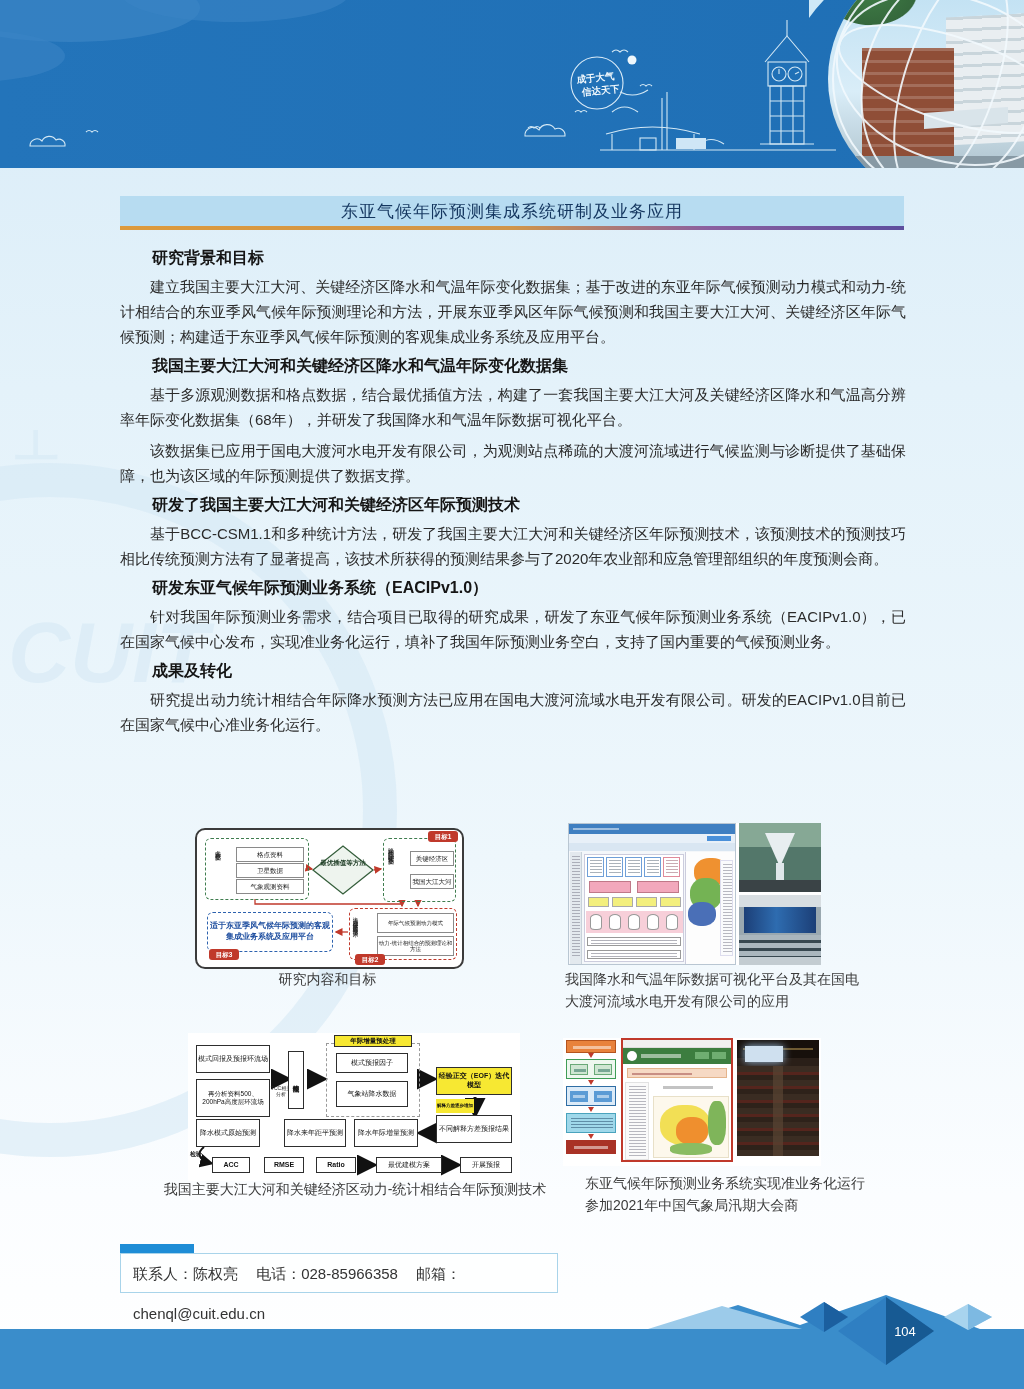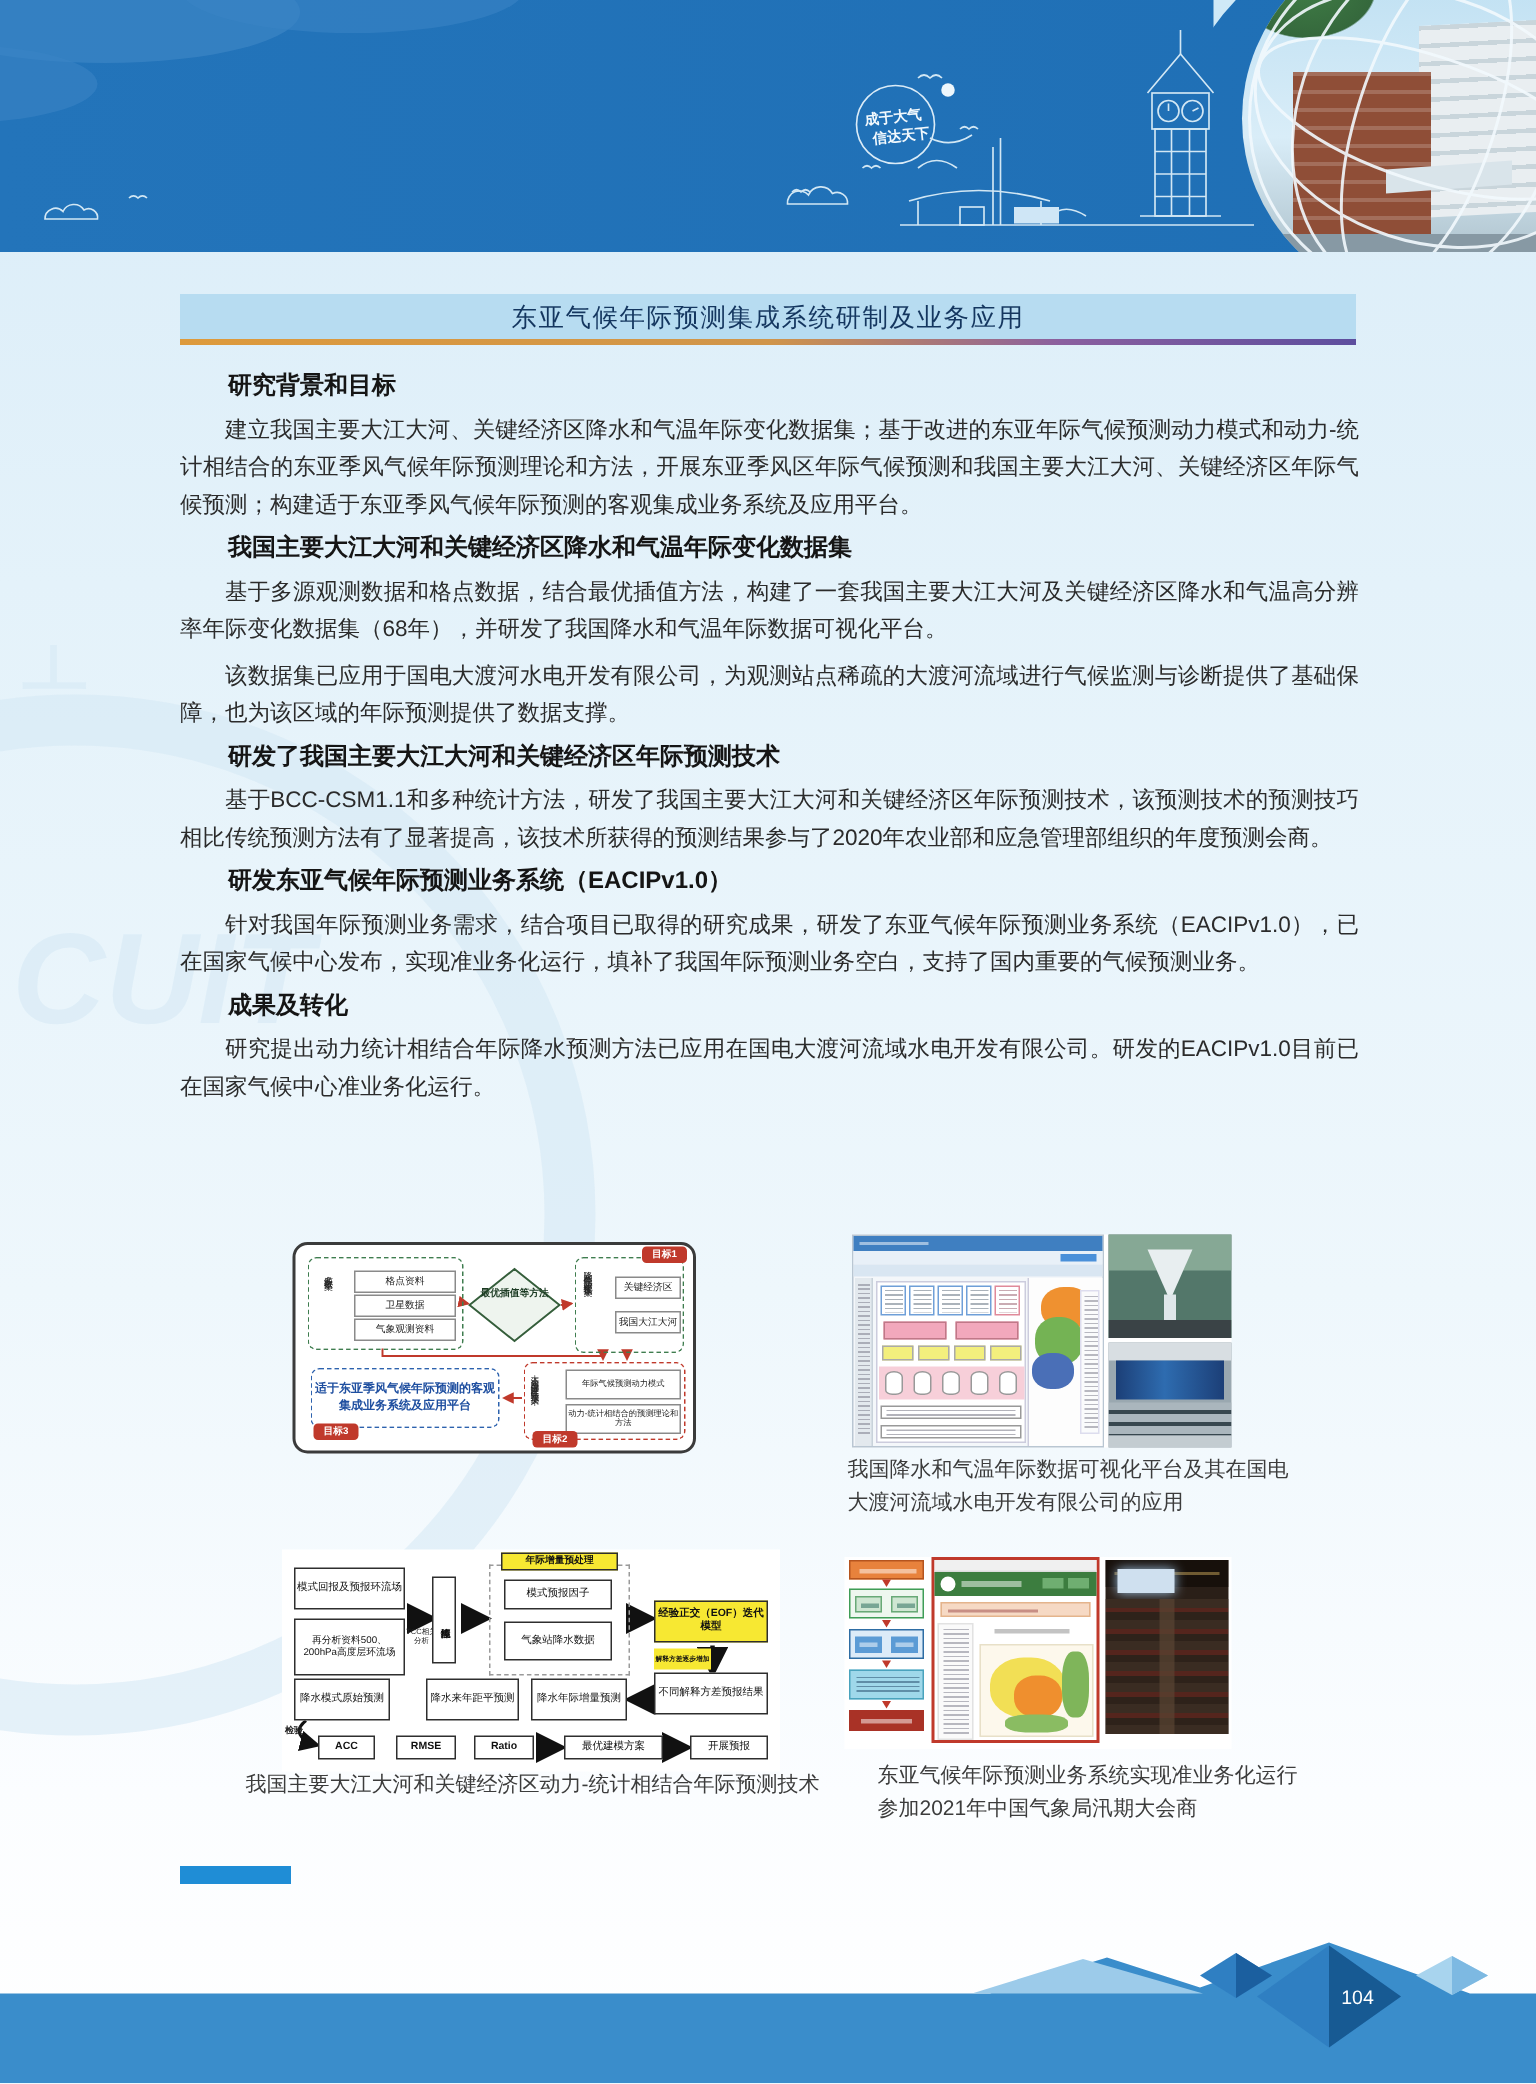--- a/index.html
+++ b/index.html
@@ -204,20 +204,21 @@
     <div class="tag" style="left:231px;top:1px">目标1</div>
     <div class="grp" style="left:152px;top:78px;width:106px;height:50px;border-color:#c0392b">
       <div class="vtext" style="position:absolute;left:2px;top:3px;height:44px;font-size:5.5px;line-height:7px">大江大河和关键经济区年际预测技术</div>
       <div class="bx" style="left:27px;top:4px;width:75px;height:18px;font-size:5.5px">年际气候预测动力模式</div>
       <div class="bx" style="left:27px;top:27px;width:75px;height:18px;font-size:5.5px">动力-统计相结合的预测理论和方法</div>
     </div>
     <div class="tag" style="left:158px;top:124px">目标2</div>
     <div class="blue">适于东亚季风气候年际预测的客观集成业务系统及应用平台</div>
     <div class="tag" style="left:12px;top:119px">目标3</div>
   </div>
+  <div class="cap" style="left:195px;top:968px;width:265px;text-align:center">研究内容和目标</div>
 
   <div class="card f2">
     <div style="left:0;top:0;width:168px;height:142px;border:1px solid #b9c6d2;background:#f4f7fa">
       <div style="left:0;top:0;width:166px;height:10px;background:#3f7fc1">
         <div class="hline" style="left:4px;top:4px;width:46px;height:2px;color:#fff"></div>
       </div>
       <div style="left:0;top:10px;width:166px;height:9px;background:#e8f0f8">
         <div style="left:138px;top:2px;width:24px;height:5px;background:#4a90d9"></div>
       </div>
       <div style="left:0;top:19px;width:166px;height:8px;background:#d9e6f2"></div>
@@ -392,20 +393,25 @@
       <div style="left:0;top:26px;width:82px;height:90px;background:repeating-linear-gradient(180deg,#3a2c22 0 6px,#55251d 6px 9px,#2e221a 9px 14px)"></div>
       <div style="left:36px;top:26px;width:10px;height:90px;background:#5a4433;opacity:.7"></div>
     </div>
   </div>
   <div class="cap" style="left:585px;top:1172px;width:320px">
     <div>东亚气候年际预测业务系统实现准业务化运行</div>
     <div>参加2021年中国气象局汛期大会商</div>
   </div>
 
   <div class="contact-tab"></div>
+  <div class="contact-box">
+    <span>联系人：陈权亮</span>
+    <span>电话：028-85966358</span>
+    <span>邮箱：chenql@cuit.edu.cn</span>
+  </div>
 
   <svg class="footer-svg" width="1024" height="100" viewBox="0 0 1024 100">
     <path d="M0,40 L660,40 L738,16 L800,36 L886,6 L980,40 L1024,40 L1024,100 L0,100 Z" fill="#3a8dcb"></path>
     <polygon points="648,40 722,17 802,40" fill="#9ccbea"></polygon>
     <polygon points="800,28 824,13 848,28 824,43" fill="#2f7fc2"></polygon>
     <polygon points="824,13 848,28 824,43" fill="#1b5f9f"></polygon>
     <polygon points="838,42 886,8 934,42 886,76" fill="#2f7fc2"></polygon>
     <polygon points="886,8 934,42 886,76" fill="#175a93"></polygon>
     <polygon points="944,28 968,15 992,28 968,41" fill="#a8d4ee"></polygon>
     <polygon points="968,15 992,28 968,41" fill="#7db9e2"></polygon>

